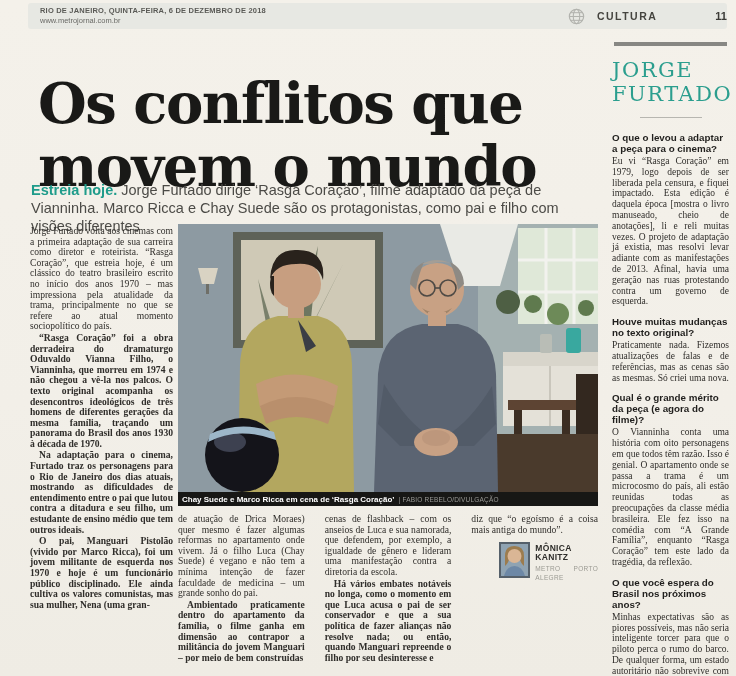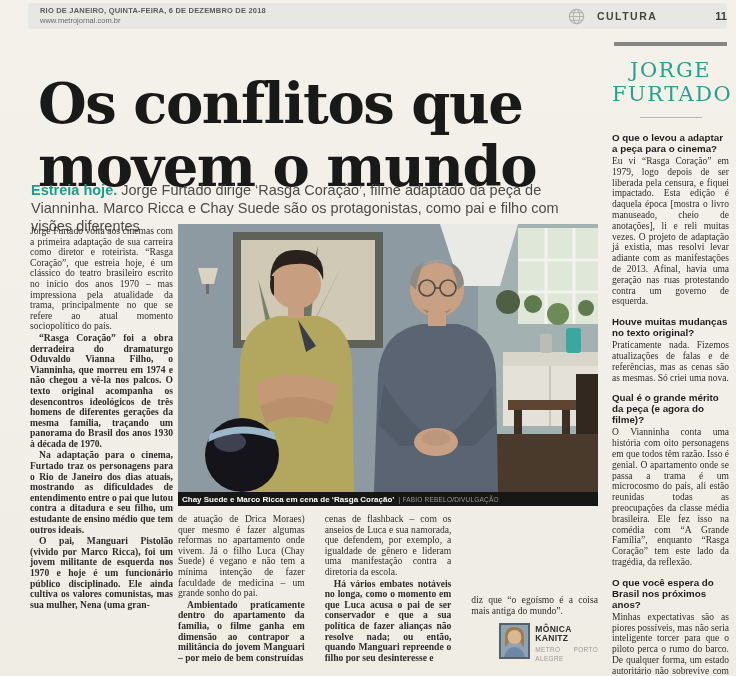--- a/index.html
+++ b/index.html
@@ -50,36 +50,36 @@
   .col1{position:absolute;left:0;top:2px;width:143px;}
   .photo-wrap{position:absolute;left:148px;top:0;width:420px;}
   .photo-svg{display:block;width:420px;height:268px;background:#8d9aa2;}
   .caption-bar{
     width:420px;height:14px;background:#171715;color:#fff;
     display:flex;align-items:center;box-sizing:border-box;padding:0 4px;
     font-family:"Liberation Sans", sans-serif;white-space:nowrap;overflow:hidden;
   }
   .caption-text{font-size:8px;font-weight:bold;}
   .caption-credit{font-size:6.5px;color:#9a9a96;margin-left:4px;letter-spacing:.2px;}
-  .lower-cols{position:absolute;left:148px;top:290px;width:420px;display:flex;gap:20px;align-items:flex-end;}
+  .lower-cols{position:absolute;left:148px;top:290px;width:420px;display:flex;gap:20px;}
   .lower-cols .bcol{width:136px;}
 
   
   .author{display:flex;margin-top:7px;align-items:flex-start;margin-left:28px;}
   .author svg{flex:0 0 auto;}
   .author .names{margin-left:5px;font-family:"Liberation Sans", sans-serif;line-height:9px;padding-top:2px;}
   .author .nm{font-size:8.5px;font-weight:bold;color:#2e2d2a;letter-spacing:.3px;}
   .author .aff{font-size:6.5px;color:#9b9a93;margin-top:2px;letter-spacing:.3px;}
 
   
   .sidebar{position:absolute;left:612px;top:42px;width:117px;}
   .sb-toprule{height:4px;background:#878783;width:96%;margin:0 auto;}
   .sb-title{
     font-family:"DejaVu Serif", serif;
-    text-align:center;color:#2b9e8e;font-size:21px;line-height:24px;
+    color:#2b9e8e;font-size:21px;line-height:24px;
     letter-spacing:1.5px;margin-top:12px;
   }
   .sb-subrule{height:1px;background:#b7b6b0;width:62px;margin:11px auto 14px auto;}
   .qa .q{
     font-family:"Liberation Sans", sans-serif;
     font-size:9.8px;line-height:11px;font-weight:bold;color:#201f1d;
     margin:9px 0 2px 0;
   }
   .qa .a{font-size:9.5px;line-height:10.8px;text-align:justify;color:#2f2d2a;}
 </style>

